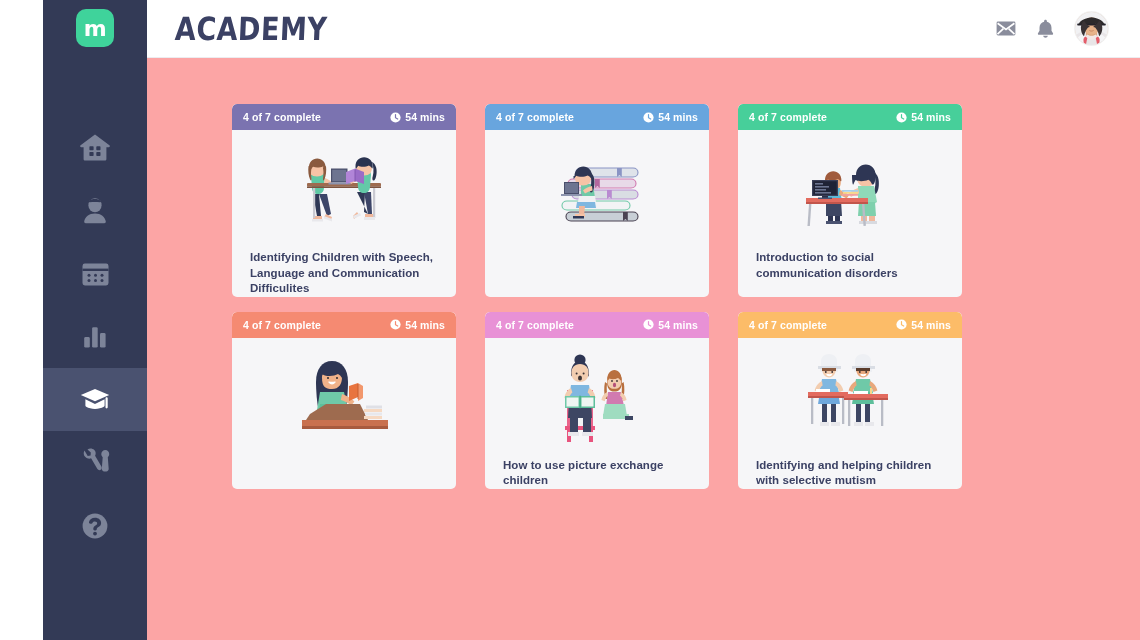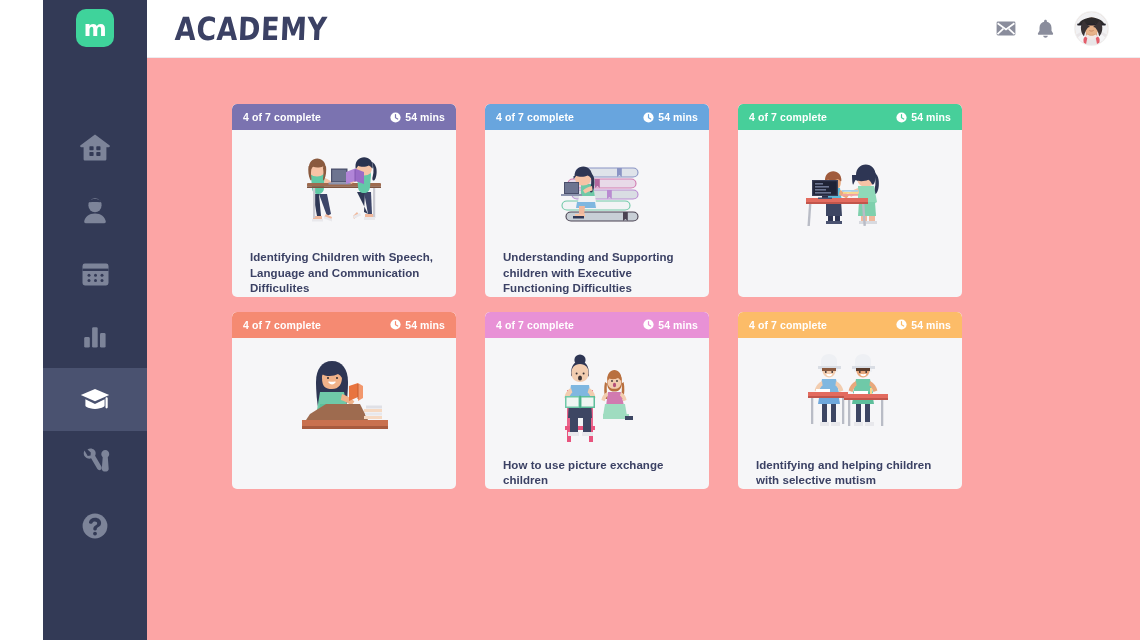--- a/index.html
+++ b/index.html
@@ -402,21 +402,20 @@
               <path d="M46 27c5 0 8 3.4 8 8.4 0 5-2.5 8-8 8s-8-3-8-8c0-5 3-8.4 8-8.4z" fill="#f6c3a6"></path>
               <path d="M37.5 34c0-5.5 3.8-9.5 8.8-9.5s8.8 4 8.8 9.5c0 2.2-.2 3.4-1 2.3-1-1.4-2.2-2.5-3.3-2.9-3 1.7-8.6 2-11.4.4-.7.7-1.5 1.8-2.2 2.8-.6 1-.7-.2-.7-2.6z" fill="#2e3654"></path>
               <path d="M53 30c3.6 2.4 5 7 4.4 12.6-.4 4.8-1.8 8-3.2 8-1.3 0-1.6-2.2-.8-4.8 1.4-4.4 1-10.6-.4-15.8z" fill="#2e3654"></path>
               <path d="M55 44c-3.5.8-7 2.5-9 4.6l2 3c2.6-1.7 5.4-2.8 7.6-3.2l-.6-4.4z" fill="#f6c3a6"></path>
 
               <path d="M27 40h15v12H27z" fill="#4a4f6b"></path>
                 <path d="M28 41h13v10H28z" fill="#6d7490"></path>
               <path d="M24 52h21v2H24z" fill="#8d94ae"></path>
             </svg>
           </div>
-          <div class="card-title">Understanding and Supporting children with Executive Functioning Difficulties</div>
           <div class="card-bottom-pad"></div>
         </article>
 
         <article class="card row-1">
           <div class="card-head" style="background:#47cf9a">
             <span>4 of 7 complete</span>
             <span class="right">
               <svg width="11" height="11" viewBox="0 0 11 11" aria-hidden="true">
                 <circle cx="5.5" cy="5.5" r="5.1" fill="#ffffff"></circle>
                 <path d="M5.5 2.5v3.2l2.2 1.3" stroke="#47cf9a" stroke-width="1.2" fill="none" stroke-linecap="round"></path>
@@ -462,20 +461,21 @@
                   <rect x="29" y="50" width="16" height="1.6"></rect>
                 </g>
               <path d="M36 54h6v2h-6z" fill="#2b3048"></path>
                 <path d="M32 55.4h14v1.6H32z" fill="#4a5270"></path>
 
               <path d="M56 52h16v1.8H56z" fill="#f0a2a2"></path>
               <path d="M57 50h15v1.8H57z" fill="#f8d98a"></path>
               <path d="M56 48h16v1.8H56z" fill="#a8cfe8"></path>
             </svg>
           </div>
+          <div class="card-title">Introduction to social communication disorders</div>
           <div class="card-bottom-pad"></div>
         </article>
 
         <article class="card row-2">
           <div class="card-head" style="background:#f58a72">
             <span>4 of 7 complete</span>
             <span class="right">
               <svg width="11" height="11" viewBox="0 0 11 11" aria-hidden="true">
                 <circle cx="5.5" cy="5.5" r="5.1" fill="#ffffff"></circle>
                 <path d="M5.5 2.5v3.2l2.2 1.3" stroke="#f58a72" stroke-width="1.2" fill="none" stroke-linecap="round"></path>

